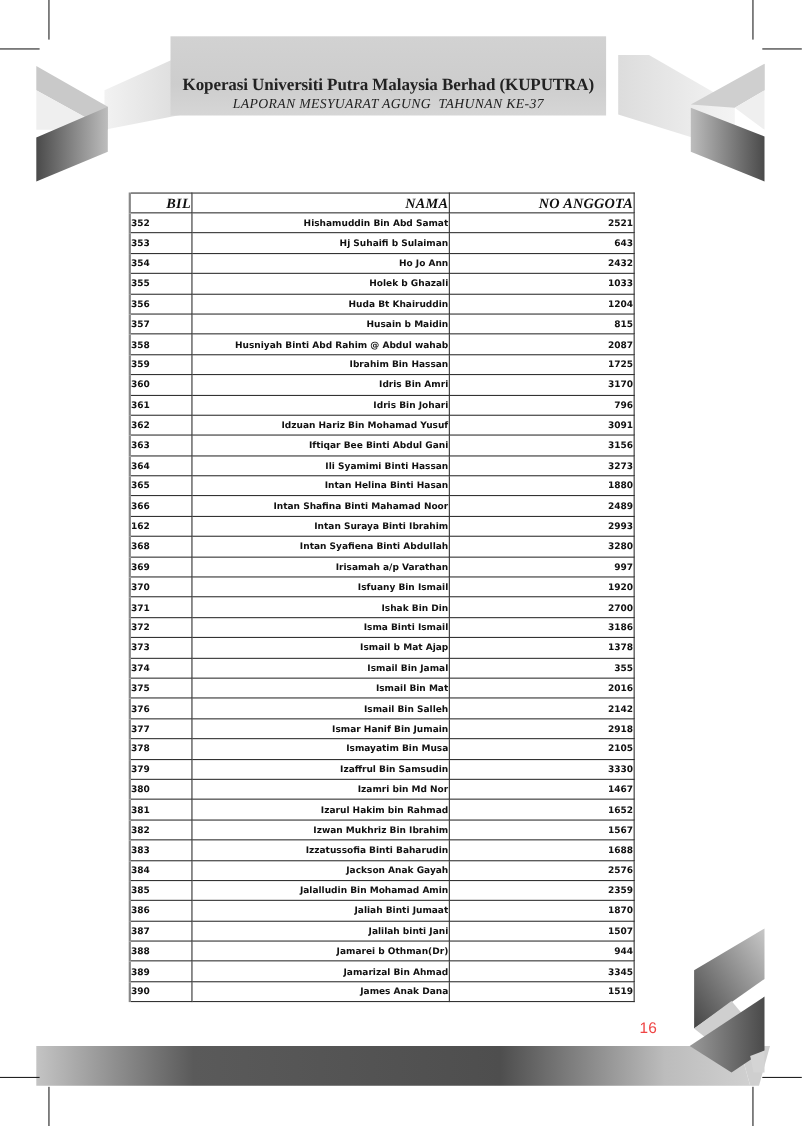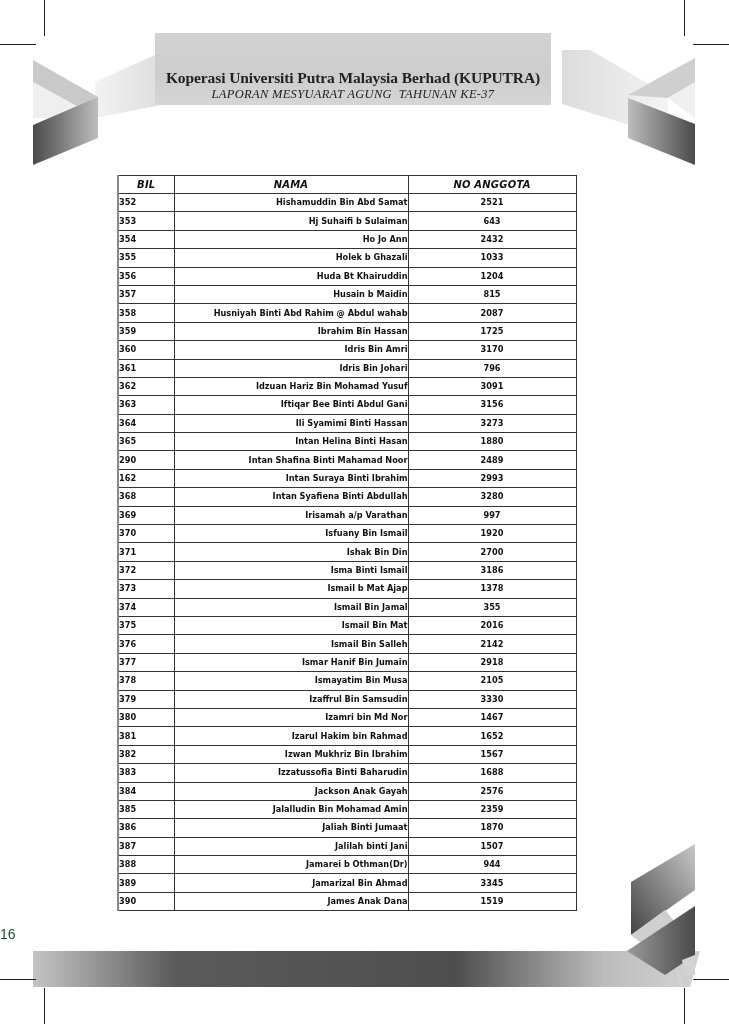--- a/index.html
+++ b/index.html
@@ -23,30 +23,30 @@
     table.members {
       position: absolute; left: 117px; top: 175px; width: 458px;
       border-collapse: collapse; table-layout: fixed;
       font-family: "DejaVu Sans", sans-serif; font-size: 8.2px; color: #111;
     }
     table.members td, table.members th {
       border: 1px solid #333; height: 17.4px; padding: 0; line-height: 17px;
       white-space: nowrap; overflow: hidden;
     }
     table.members th {
-      font-style: italic; font-weight: bold; font-size: 10px; height: 17px;
-      text-align: center; letter-spacing: 0.2px;
+      font-style: italic; font-weight: bold; font-size: 13px; height: 17px;
+      text-align: right; letter-spacing: 0.2px; font-family: Liberation Serif, serif;
     }
     table.members td.bil { font-weight: bold; }
     table.members td.nama { text-align: right; padding-left: 13px; font-weight: bold; }
-    table.members td.no { text-align: center; font-weight: bold; }
+    table.members td.no { text-align: right; font-weight: bold; }
     table.members tr { border-left: 2px solid #888; }
     .page-number {
-      position: absolute; left: 0; width: 597px; top: 926px; text-align: left;
-      font-family: "Liberation Sans", sans-serif; font-size: 14px; color: #14532d;
+      position: absolute; left: 0; width: 597px; top: 926px; text-align: right;
+      font-family: "Liberation Sans", sans-serif; font-size: 14px; color: #ef4444;
     }
   </style>
 </head>
 <body>
 
 <svg id="deco" viewBox="0 0 729 1024" xmlns="http://www.w3.org/2000/svg">
   <defs>
     <linearGradient id="gDarkL" x1="0" y1="0" x2="1" y2="0">
       <stop offset="0" stop-color="#4a4a4a"></stop>
       <stop offset="1" stop-color="#bdbdbd"></stop>
@@ -200,21 +200,21 @@
         <td class="bil">364</td>
         <td class="nama">Ili Syamimi Binti Hassan</td>
         <td class="no">3273</td>
       </tr>
       <tr>
         <td class="bil">365</td>
         <td class="nama">Intan Helina Binti Hasan</td>
         <td class="no">1880</td>
       </tr>
       <tr>
-        <td class="bil">290</td>
+        <td class="bil">366</td>
         <td class="nama">Intan Shafina Binti Mahamad Noor</td>
         <td class="no">2489</td>
       </tr>
       <tr>
         <td class="bil">162</td>
         <td class="nama">Intan Suraya Binti Ibrahim</td>
         <td class="no">2993</td>
       </tr>
       <tr>
         <td class="bil">368</td>

